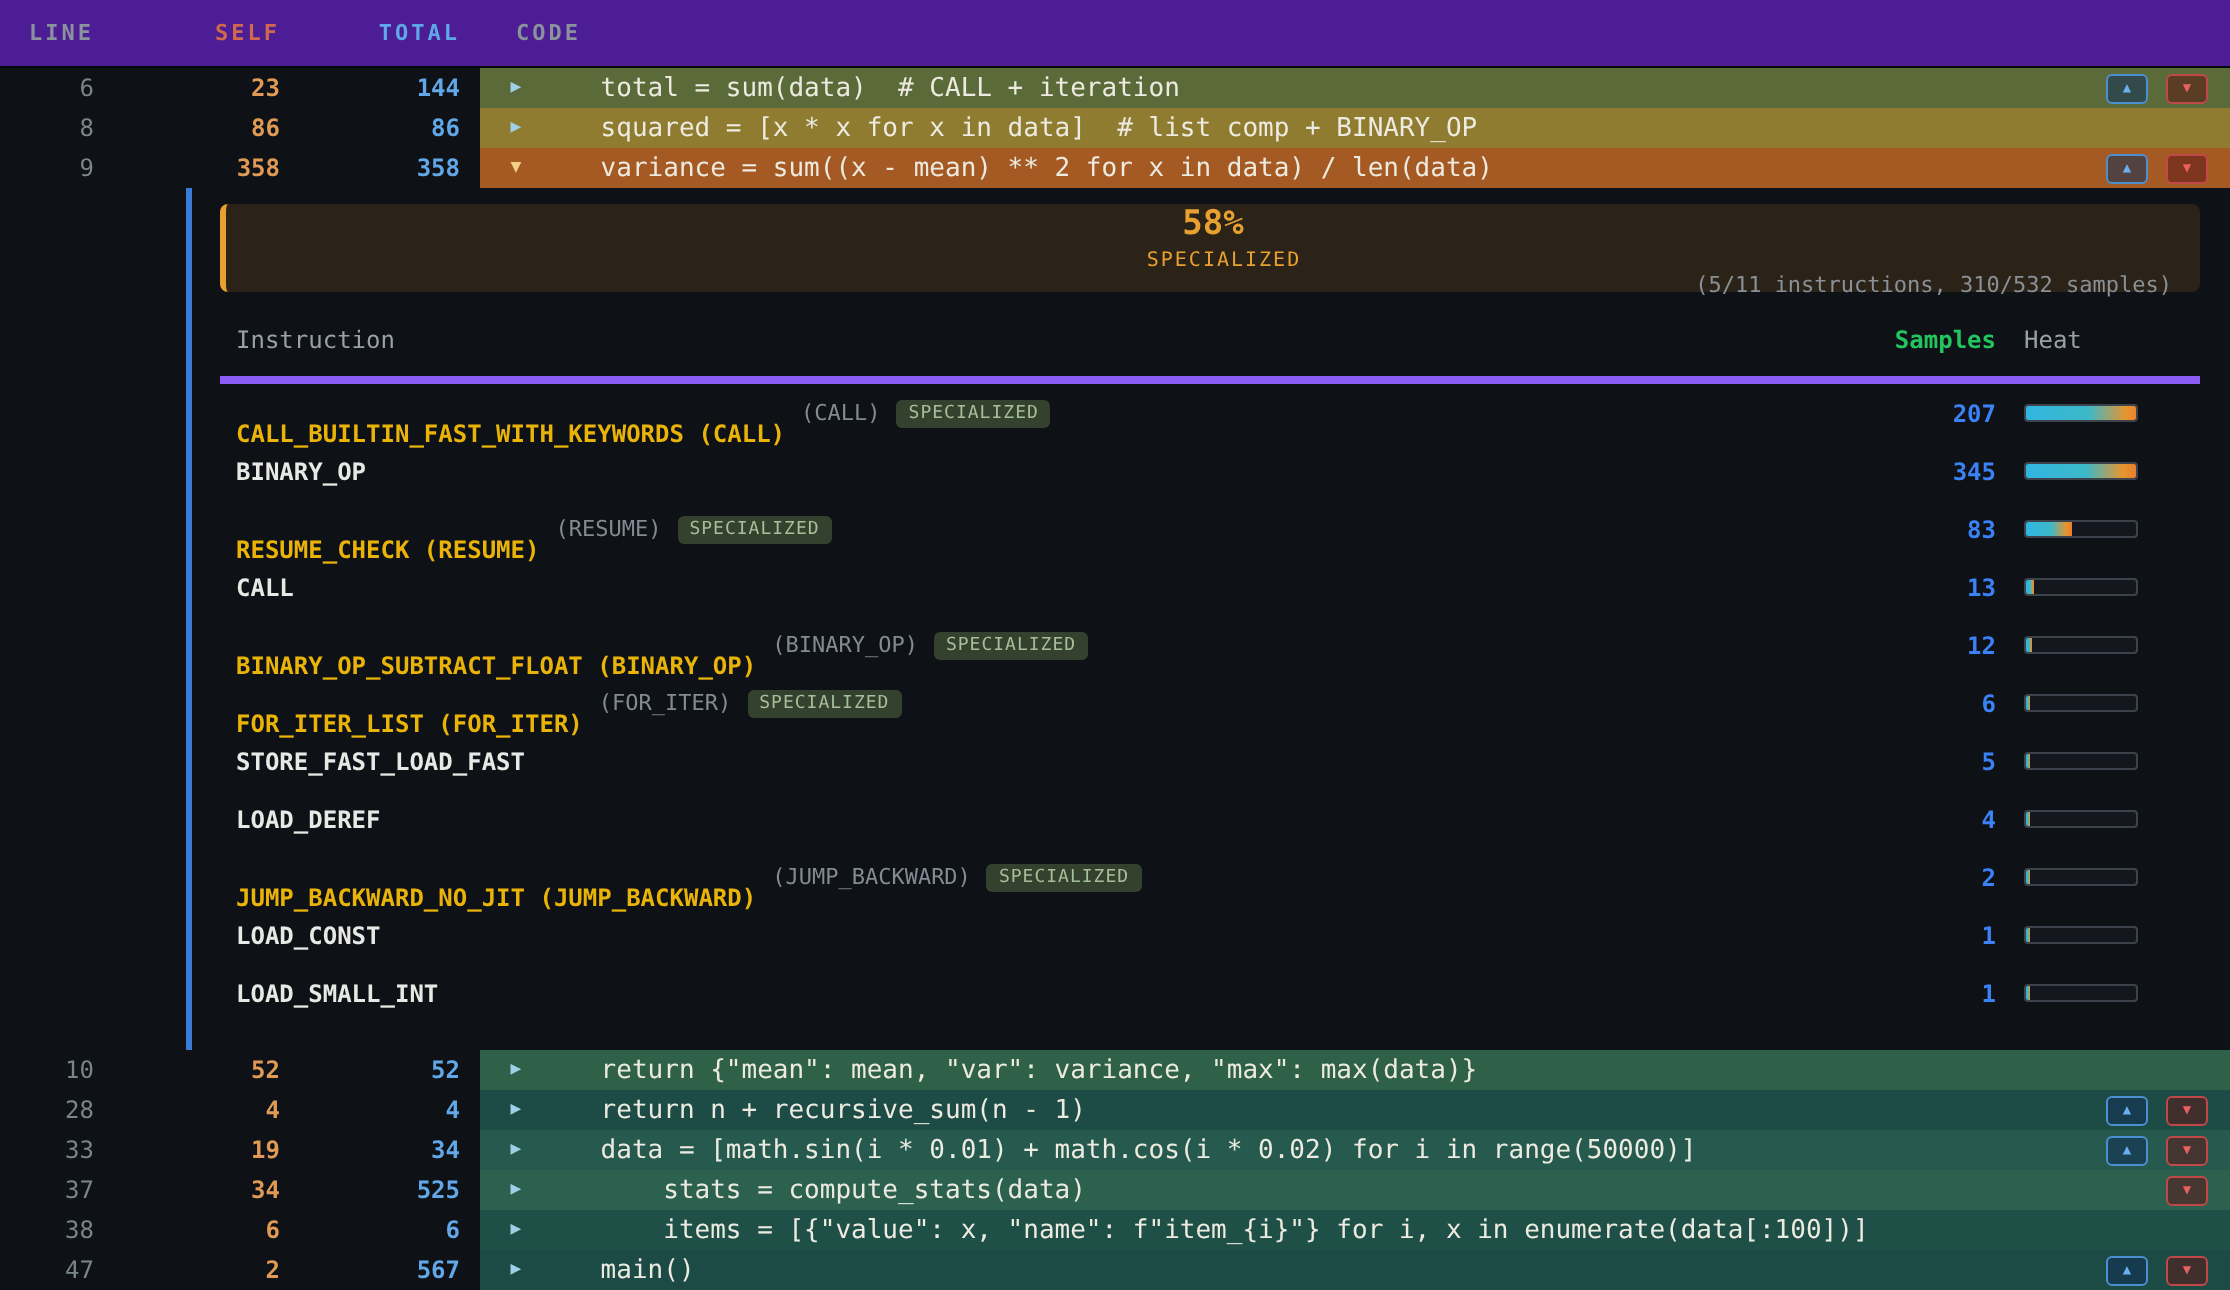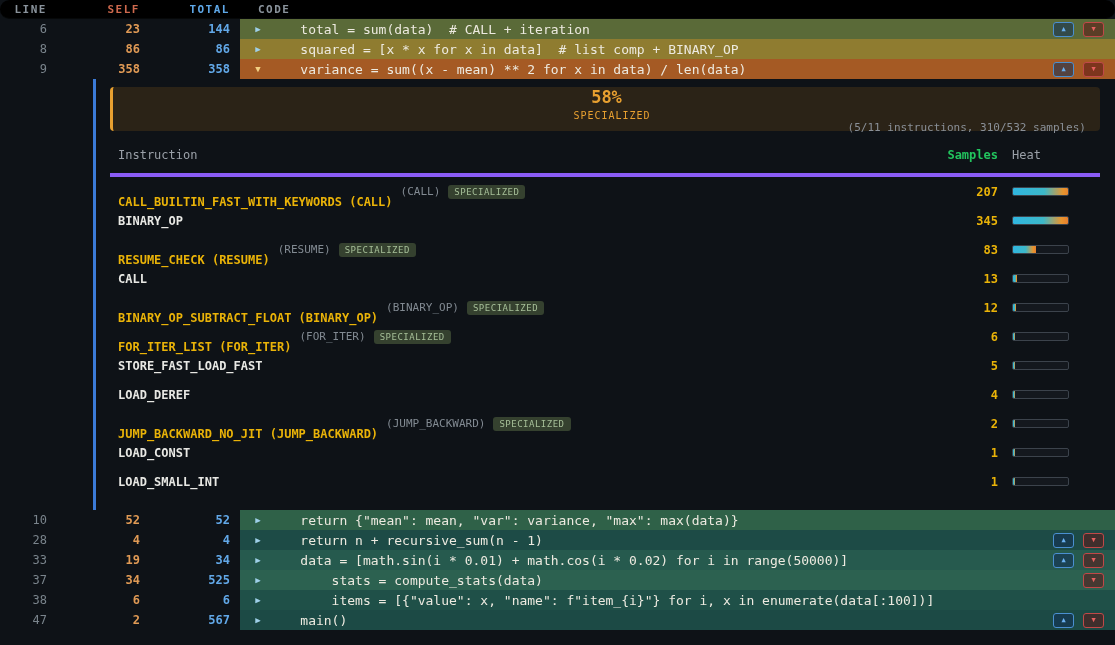--- a/index.html
+++ b/index.html
@@ -1,22 +1,22 @@
 <!DOCTYPE html>
 <html><head>
 <meta charset="utf-8">
 <style>
   * { margin:0; padding:0; box-sizing:border-box; }
   html,body { background:#0b0e12; }
   body { font-family:"DejaVu Sans Mono", monospace; }
   .app { width:1115px; height:645px; background:#0e1217; overflow:hidden; position:relative; color:#e8e8e2; }
 
   
-  .hdr { display:flex; height:19px; align-items:center; background:#000000; border-bottom:1px solid #060809;
-         font-size:11px; letter-spacing:1.5px; color:#8a939c; font-weight:bold;border-radius:13px; }
+  .hdr { display:flex; height:34px; align-items:center; background:#4c1d95; border-bottom:1px solid #060809;
+         font-size:11px; letter-spacing:1.5px; color:#8a939c; font-weight:bold; }
   .col-line  { width:60px; text-align:right; padding-right:13px; }
   .col-self  { width:90px; text-align:right; padding-right:10px; }
   .col-total { width:90px; text-align:right; padding-right:10px; }
   .col-code  { flex:1; padding-left:18px; }
   .hdr .col-self  { color:#cf6a4e; }
   .hdr .col-total { color:#5fa8e8; }
 
   
   .row { display:flex; height:20px; align-items:center; font-size:13px; }
   .row .col-line  { color:#7a848c; font-size:12px; }
@@ -48,21 +48,21 @@
   .ismp { width:60px; text-align:right; flex:none; }
   .iheat { width:102px; padding-left:14px; flex:none; }
   .itable-hdr .ismp { color:#22c55e; font-weight:bold; }
   .irow { display:flex; height:29px; align-items:center; font-size:12px; }
   .iname { flex:1; padding-left:8px; display:flex; align-items:center; gap:8px; min-width:0; }
   .iname .nm { font-weight:bold; color:#e8e8e4; white-space:nowrap; }
   .irow.spec .nm { color:#eab308;margin-top:21px; }
   .iname .base { color:#828a92; font-size:11px; white-space:nowrap; }
   .badge { background:#35412f; color:#a6bf98; font-size:9px; padding:2px 6px; border-radius:3px;
            letter-spacing:.5px; white-space:nowrap; }
-  .irow .ismp { color:#eab308; font-weight:bold; }
+  .irow .ismp { color:#3b82f6; font-weight:bold; }
   .track { width:57px; height:9px; border:1px solid #3c434c; border-radius:2px; background:#14181e; overflow:hidden; }
   .fill { height:100%; background:linear-gradient(90deg,#30b6e0 0%,#3db8c8 55%,#e8952e 88%,#e87e2e 100%); }
 </style>
 </head>
 <body>
 
 <div class="app">
 
   <div class="hdr">
     <div class="col-line">LINE</div>

